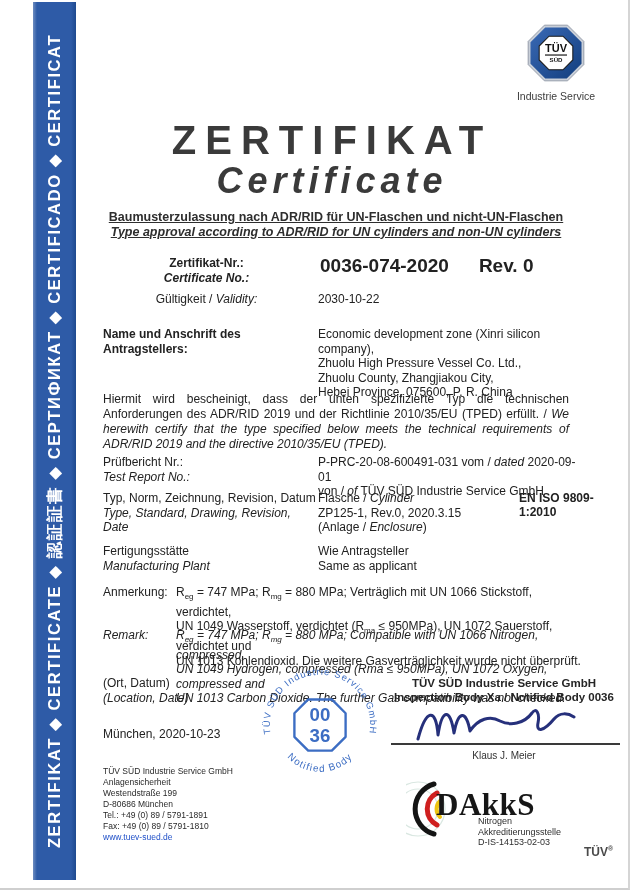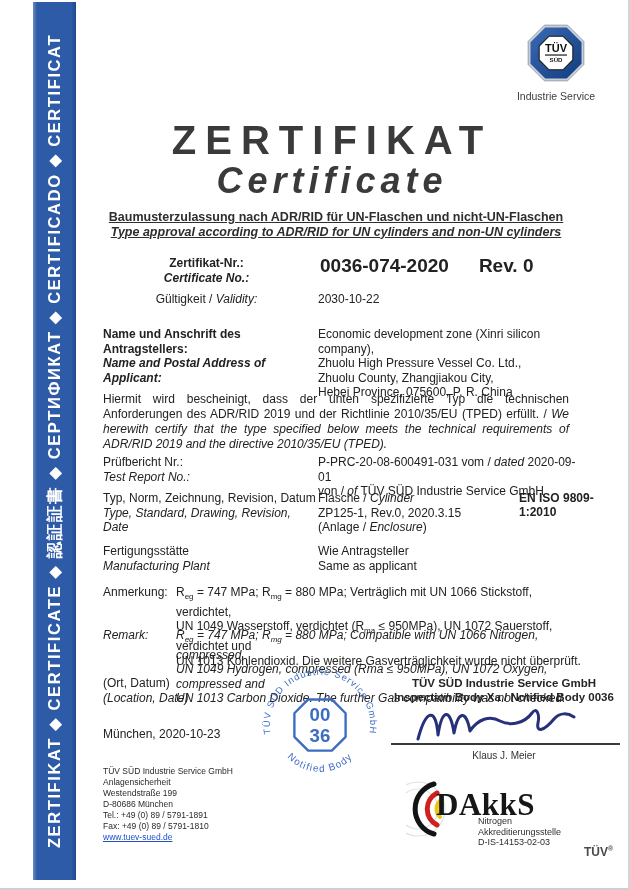--- a/index.html
+++ b/index.html
@@ -35,21 +35,21 @@
   .b{font-weight:bold;}
   .i{font-style:italic;}
   .certno-val{position:absolute;left:320px;top:255px;font-size:19px;font-weight:bold;color:#222;
     display:flex;gap:30px;}
   .std{position:absolute;left:475px;top:491px;font-size:12px;font-weight:bold;padding-left:44px;}
   .stmt{position:absolute;left:103px;top:392px;width:466px;font-size:12px;line-height:15px;
     text-align:justify;}
   .remark-lines{position:absolute;left:160px;width:412px;font-size:12px;line-height:14.5px;margin-left:16px;}
   
   .addr{position:absolute;left:103px;top:766px;font-size:8.5px;line-height:11px;color:#2a2a2a;}
-  .addr a{color:var(--link_blue,#2050c8);text-decoration:underline;cursor:pointer;}
+  .addr a{color:var(--link_blue,#2050c8);cursor:pointer;}
   .stamp{position:absolute;left:256px;top:664px;width:128px;height:128px;}
   .insp{position:absolute;left:388px;top:677px;width:232px;text-align:center;
     font-size:11.5px;line-height:13.5px;font-weight:bold;color:#252525;}
   .sig{position:absolute;left:412px;top:701px;width:170px;height:45px;}
   .sigline{position:absolute;left:391px;top:743px;width:229px;height:1.5px;background:#3a3a3a;}
   .signer{position:absolute;left:388px;top:750px;width:232px;text-align:center;font-size:10px;color:#333;}
   .dakks-arcs{position:absolute;left:406px;top:779px;width:50px;height:60px;}
   .dakks-name{position:absolute;left:436px;top:787px;font-family:"Liberation Serif","DejaVu Serif",serif;
     font-weight:bold;font-size:31px;color:#161616;letter-spacing:.5px;}
   .dakks-cap{position:absolute;left:478px;top:816px;font-size:9px;line-height:10.5px;color:#2e2e2e;}
@@ -95,21 +95,20 @@
   </div>
   <div class="certno-val">
     <span>0036-074-2020</span>
     <span>Rev. 0</span>
   </div>
   <div class="lblcol r" style="top:292px">Gültigkeit / <i>Validity:</i></div>
   <div class="valcol" style="top:292px">2030-10-22</div>
 
   <div class="lblcol" style="top:327px;width:215px">
     <div class="b">Name und Anschrift des Antragstellers:</div>
-    <div class="b i">Name and Postal Address of Applicant:</div>
   </div>
   <div class="valcol" style="top:327px">
     <div>Economic development zone (Xinri silicon company),</div>
     <div>Zhuolu High Pressure Vessel Co. Ltd.,</div>
     <div>Zhuolu County, Zhangjiakou City,</div>
     <div>Hebei Province, 075600, P. R. China</div>
   </div>
 
   <div class="stmt">
     <span>Hiermit wird bescheinigt, dass der unten spezifizierte Typ die technischen Anforderungen des ADR/RID 2019 und der Richtlinie 2010/35/EU (TPED) erfüllt. / </span><i>We herewith certify that the type specified below meets the technical requirements of ADR/RID 2019 and the directive 2010/35/EU (TPED).</i>

